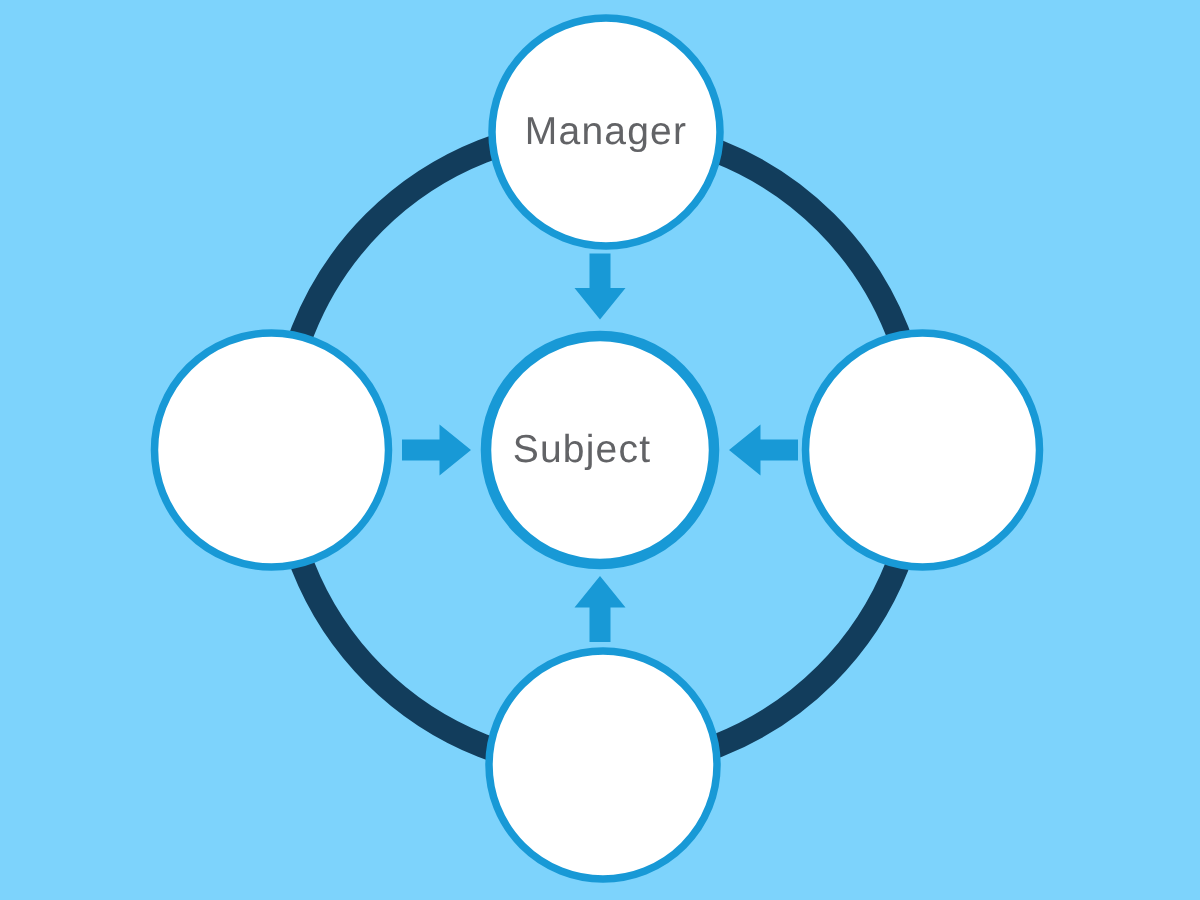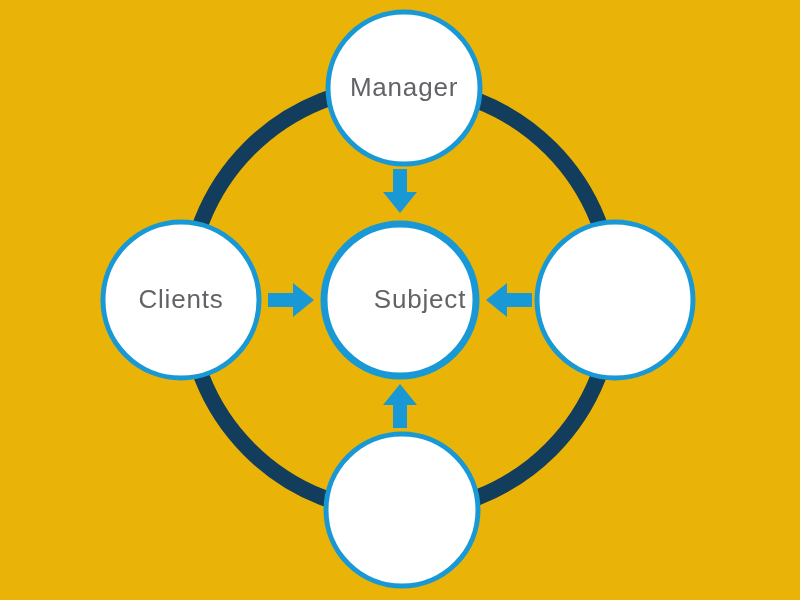--- a/index.html
+++ b/index.html
@@ -5,21 +5,21 @@
   html, body {
     margin: 0;
     padding: 0;
     background: #ffffff;
     font-family: "Liberation Sans", sans-serif;
   }
   .stage {
     position: relative;
     width: 800px;
     height: 600px;
-    background: #eab308;
+    background: #7dd3fc;
     overflow: hidden;
   }
   .stage svg {
     position: absolute;
     left: 0;
     top: 0;
   }
   .node-label {
     position: absolute;
     transform: translate(-50%, -50%);
@@ -33,21 +33,21 @@
     user-select: none;
   }
   .node-label.wrap {
     white-space: normal;
     width: 130px;
     line-height: 42px;
   }
   .label-manager        { left: 404px; top: 88px;  }
   .label-clients        { left: 181px; top: 300px; }
   .label-peers          { left: 615px; top: 300px; }
-  .label-subject        { left: 420px; top: 300px; }
+  .label-subject        { left: 388px; top: 300px; }
   .label-direct-reports { left: 403px; top: 509px; }
 </style>
 </head>
 <body>
 
 <div class="stage">
 
   <svg width="800" height="600" viewBox="0 0 800 600">
 
     <circle cx="400" cy="299" r="213" fill="none" stroke-width="16" stroke="#123D5C"></circle>
@@ -60,19 +60,18 @@
     <circle cx="400" cy="300" r="76" stroke-width="7" stroke="#1899D6" fill="#FFFFFF"></circle>
 
     <polygon points="393,169 407,169 407,192 417,192 400,213 383,192 393,192" fill="#1899D6"></polygon>
     <polygon points="393,428 407,428 407,405 417,405 400,384 383,405 393,405" fill="#1899D6"></polygon>
     <polygon points="268,293 293,293 293,283 314,300 293,317 293,307 268,307" fill="#1899D6"></polygon>
     <polygon points="532,293 507,293 507,283 486,300 507,317 507,307 532,307" fill="#1899D6"></polygon>
   </svg>
 
   <div class="node-label label-manager">Manager</div>
 
-  <div class="node-label label-clients">Clients</div>
 
 
   <div class="node-label label-subject">Subject</div>
 
 
 </div>
 
 </body></html>

